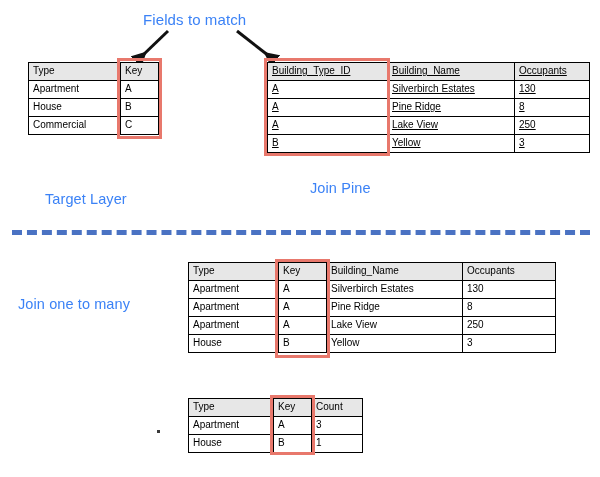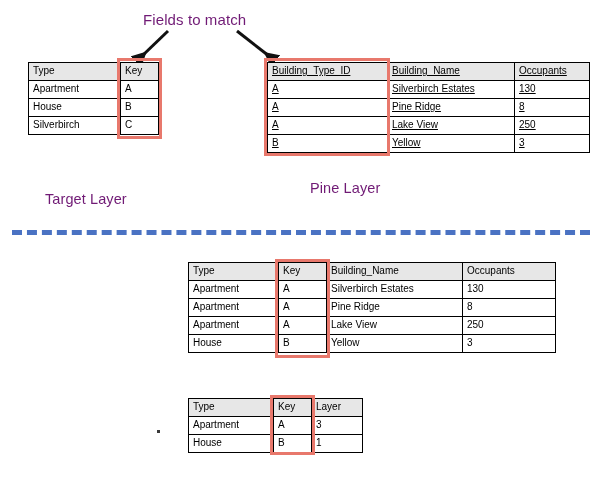--- a/index.html
+++ b/index.html
@@ -14,21 +14,21 @@
     background: #ffffff;
     overflow: hidden;
     font-family: "Liberation Sans", sans-serif;
     color: #000000;
   }
 
   
   .label {
     position: absolute;
     font-size: 14.5px;
-    color: #701a75;
+    color: #3b82f6;
     white-space: nowrap;
     letter-spacing: 0.1px;
   }
   .label.big { font-size: 15px; }
 
   
   .tbl {
     position: absolute;
     border-collapse: collapse;
     table-layout: fixed;
@@ -117,21 +117,21 @@
     <tbody>
       <tr>
         <td>Apartment</td>
         <td>A</td>
       </tr>
       <tr>
         <td>House</td>
         <td>B</td>
       </tr>
       <tr>
-        <td>Silverbirch</td>
+        <td>Commercial</td>
         <td>C</td>
       </tr>
     </tbody>
   </table>
   <div class="hl" style="left:117px; top:58px; width:45px; height:81px;"></div>
 
   <table class="tbl" id="tbl-join" style="left:267px; top:62px; width:322px;text-decoration:underline;">
     <colgroup>
         <col style="width:120px">
         <col style="width:127px">
@@ -163,24 +163,25 @@
       <tr>
         <td>B</td>
         <td>Yellow</td>
         <td>3</td>
       </tr>
     </tbody>
   </table>
   <div class="hl" style="left:264px; top:58px; width:126px; height:98px;"></div>
 
   <div class="label" style="left:45px; top:180px;margin-top:11px;">Target Layer</div>
-  <div class="label" style="left:310px; top:180px;">Pine Layer</div>
+  <div class="label" style="left:310px; top:180px;">Join Pine</div>
 
   <div class="divider" style="left:12px; top:230px; width:578px;"></div>
 
+  <div class="label" style="left:18px; top:296px;">Join one to many</div>
 
   <table class="tbl" id="tbl-otm" style="left:188px; top:262px; width:367px;">
     <colgroup>
         <col style="width:90px">
         <col style="width:48px">
         <col style="width:136px">
         <col style="width:93px">
       </colgroup>
     <thead>
       <tr>
@@ -224,21 +225,21 @@
   <table class="tbl" id="tbl-oto" style="left:188px; top:398px; width:174px;">
     <colgroup>
         <col style="width:85px">
         <col style="width:38px">
         <col style="width:51px">
       </colgroup>
     <thead>
       <tr>
         <th>Type</th>
         <th>Key</th>
-        <th>Layer</th>
+        <th>Count</th>
       </tr>
     </thead>
     <tbody>
       <tr>
         <td>Apartment</td>
         <td>A</td>
         <td>3</td>
       </tr>
       <tr>
         <td>House</td>

